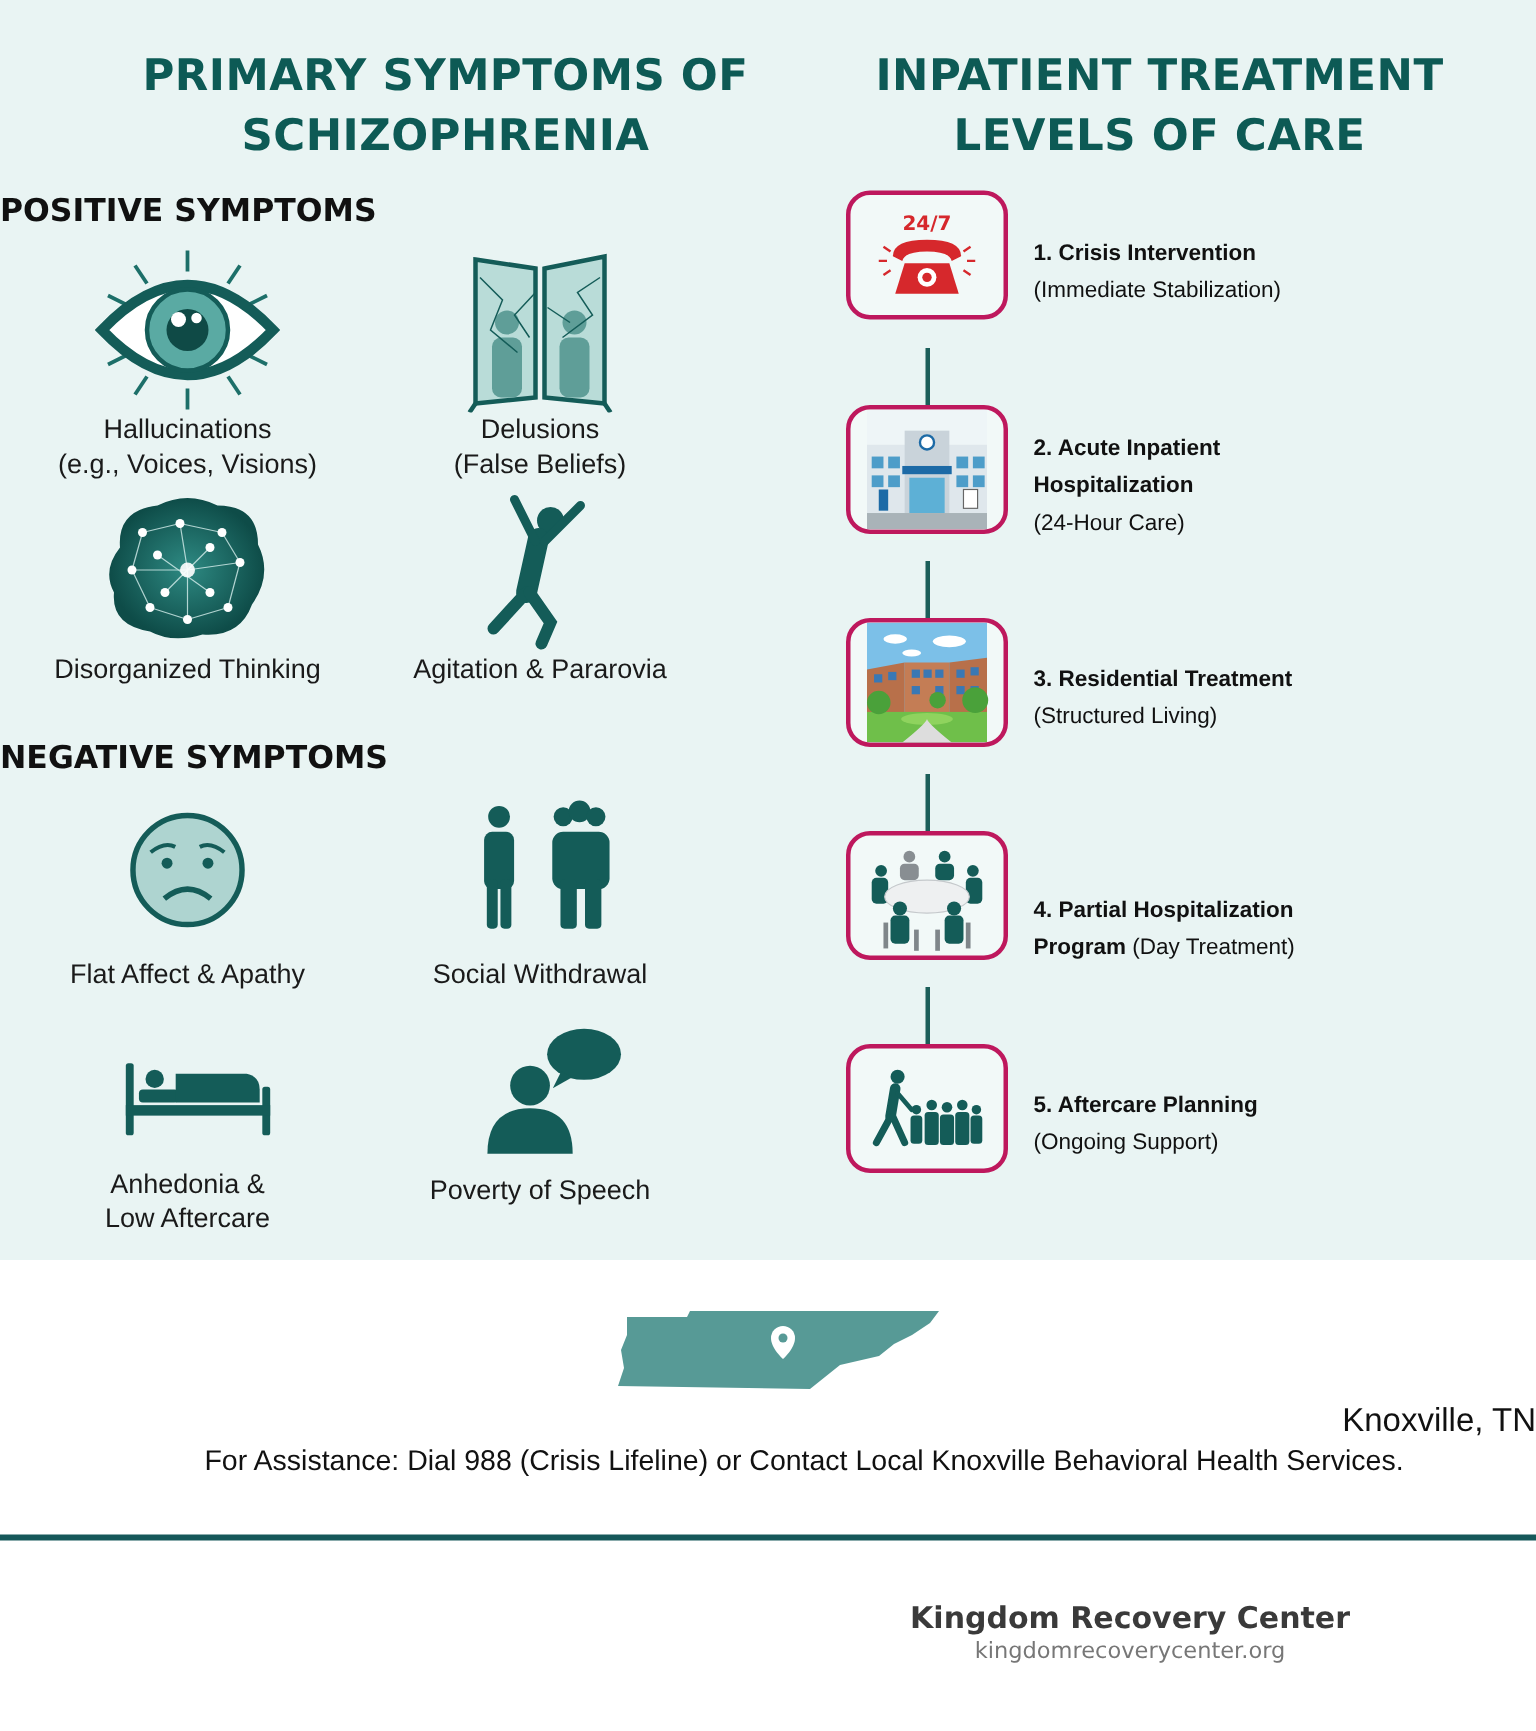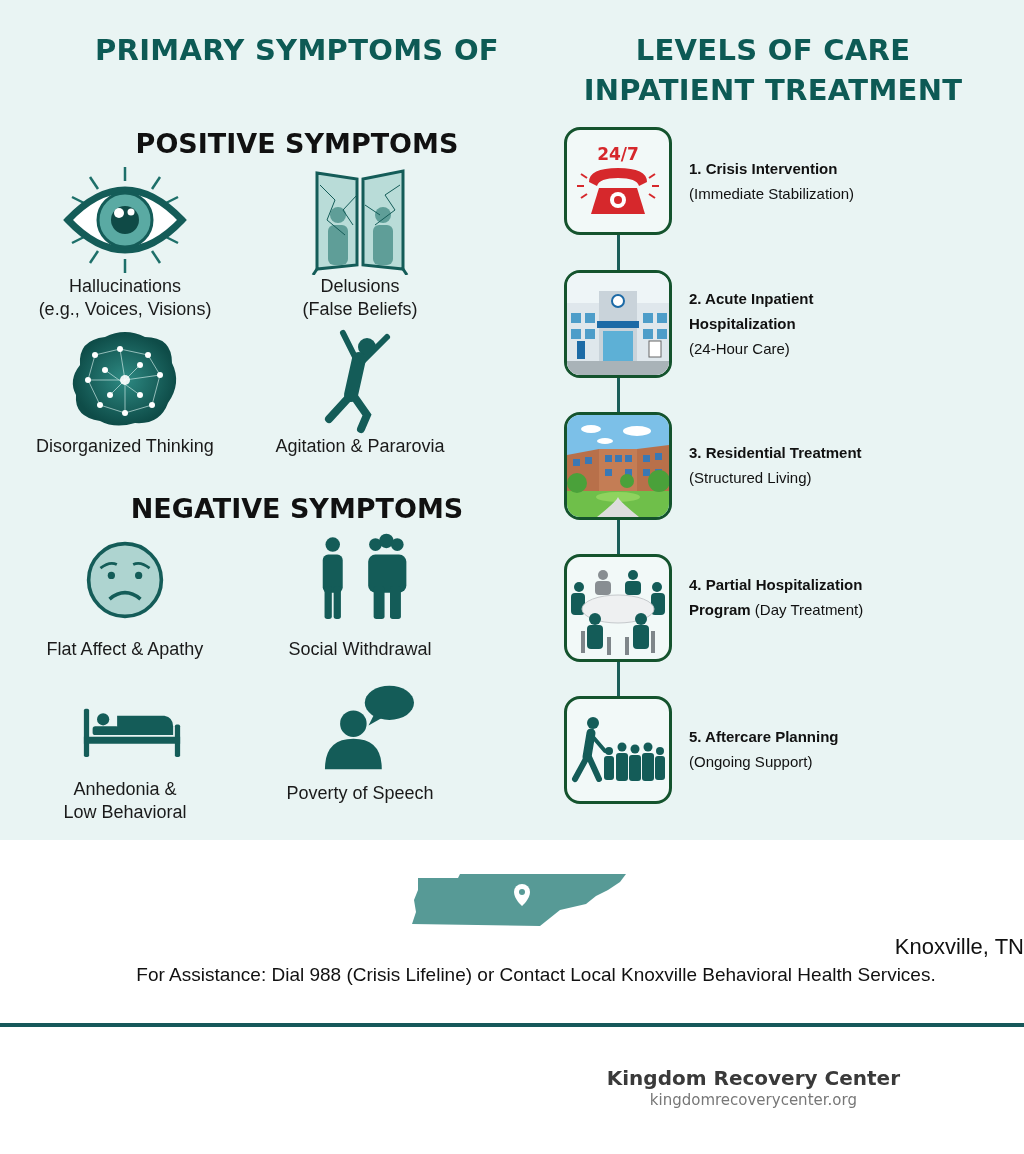--- a/index.html
+++ b/index.html
@@ -12,52 +12,53 @@
 
   .main-title {
     position: absolute; left: 0; right: 0; text-align: center;
     font-family: "DejaVu Sans", sans-serif; font-weight: bold;
     color: #0d5a55; font-size: 29px; line-height: 40px; letter-spacing: 0.3px;
   }
   .left .main-title { top: 30px; }
   .right .main-title { top: 30px; }
 
   .section-title {
-    position: absolute; left: 0; right: 0; text-align: center;
+    position: absolute; left: 0; right: 0; text-align: left;
     font-family: "DejaVu Sans", sans-serif; font-weight: bold;
-    font-size: 27px; color: #111;
+    font-size: 21px; color: #111;
   }
 
   .symptom { position: absolute; width: 230px; text-align: center; }
   .symptom .icon { width: 130px; height: 110px; margin: 0 auto; display: block; }
   .symptom .label { font-size: 18px; line-height: 23px; color: #1a1a1a; }
 
   .step-box {
-    position: absolute; left: 42px; width: 108px; height: 108px;
-    border: 3px solid #14532d; border-radius: 16px; background: #f2f9f8; overflow: hidden;
+    position: absolute; left: 42px; width: 108px; height: 86px;
+    border: 3px solid #be185d; border-radius: 16px; background: #f2f9f8; overflow: hidden;
   }
   .step-box svg { width: 100%; height: 100%; display: block; }
   .connector { position: absolute; left: 95px; width: 3px; background: #1b5e59; }
   .step-text { position: absolute; left: 167px; font-size: 15px; line-height: 25px; color: #111; }
   .step-text .bold { font-weight: bold; }
 
   .tn-map { position: absolute; left: 410px; top: 872px; width: 224px; height: 58px; }
   .city { position: absolute; left: 0; right: 0; top: 934px; text-align: right; font-size: 22px; color: #111; }
   .assist { position: absolute; left: 0; right: 0; top: 964px; text-align: center; font-size: 19px; color: #111; padding-left: 48px; }
   .divider { position: absolute; left: 0; right: 0; top: 1023px; height: 4px; background: #16585a; }
   .brand { position: absolute; right: 124px; top: 1066px; text-align: center; }
   .brand .name { font-family: "DejaVu Sans", sans-serif; font-weight: bold; font-size: 20px; color: #3a3a3a; }
   .brand .url { font-family: "DejaVu Sans", sans-serif; font-size: 15px; color: #777; margin-top: 1px; }
 </style>
 </head>
 <body>
 
 <div class="panel left">
   <div class="main-title">
     <div>PRIMARY SYMPTOMS OF</div>
+    <div>SCHIZOPHRENIA</div>
   </div>
 
   <div class="section-title" style="top:128px">POSITIVE SYMPTOMS</div>
 
   <div class="symptom" style="left:10px; top:165px">
     <svg class="icon" viewBox="0 0 130 110">
       <g stroke="#1d6f69" stroke-width="2.5">
         <line x1="65" y1="2" x2="65" y2="16"></line>
           <line x1="65" y1="94" x2="65" y2="108"></line>
         <line x1="30" y1="12" x2="38" y2="24"></line>
@@ -195,40 +196,40 @@
       <g fill="#145c58">
         <rect x="18" y="10" width="6" height="55" rx="2"></rect>
         <rect x="122" y="28" width="6" height="37" rx="2"></rect>
         <rect x="18" y="42" width="110" height="8"></rect>
         <circle cx="40" cy="22" r="7"></circle>
         <rect x="28" y="30" width="30" height="10" rx="3"></rect>
         <path d="M56 18 L110 18 Q120 20 120 30 L120 40 L56 40 Z"></path>
       </g>
     </svg>
     <div class="label" style="margin-top:8px">Anhedonia &amp;</div>
-    <div class="label">Low Behavioral</div>
+    <div class="label">Low Aftercare</div>
   </div>
 
   <div class="symptom" style="left:245px; top:682px">
     <svg class="icon" viewBox="0 0 130 95" style="height:90px">
       <g fill="#145c58">
         <ellipse cx="96" cy="22" rx="26" ry="18"></ellipse>
         <polygon points="80,34 74,46 88,38"></polygon>
         <circle cx="58" cy="44" r="14"></circle>
         <path d="M28 92 Q28 60 58 60 Q88 60 88 92 Z"></path>
       </g>
     </svg>
     <div class="label" style="margin-top:10px">Poverty of Speech</div>
   </div>
 </div>
 
 <div class="panel right">
   <div class="main-title">
+    <div>INPATIENT TREATMENT</div>
     <div>LEVELS OF CARE</div>
-    <div>INPATIENT TREATMENT</div>
   </div>
 
   <div class="connector" style="top:232px; height:40px"></div>
   <div class="connector" style="top:374px; height:40px"></div>
   <div class="connector" style="top:516px; height:40px"></div>
   <div class="connector" style="top:658px; height:40px"></div>
 
   <div class="step-box" style="top:127px">
     <svg viewBox="0 0 102 102">
       <text x="51" y="30" text-anchor="middle" font-family="DejaVu Sans, sans-serif" font-weight="bold" font-size="17" fill="#d6282c">24/7</text>
@@ -337,21 +338,21 @@
           <rect x="66" y="68" width="16" height="24" rx="4"></rect>
       </g>
       <g fill="#7f868a">
           <rect x="14" y="74" width="4" height="22"></rect>
           <rect x="84" y="74" width="4" height="22"></rect>
           <rect x="40" y="80" width="4" height="18"></rect>
           <rect x="58" y="80" width="4" height="18"></rect>
         </g>
     </svg>
   </div>
-  <div class="step-text" style="top:572px">
+  <div class="step-text" style="top:594px">
     <div class="bold">4. Partial Hospitalization</div>
     <div><span class="bold">Program</span> <span>(Day Treatment)</span></div>
   </div>
 
   <div class="step-box" style="top:696px">
     <svg viewBox="0 0 102 102">
       <g fill="#145c58" stroke="#145c58" stroke-linecap="round">
         <circle cx="26" cy="24" r="6" stroke="none"></circle>
         <path d="M24 34 L20 58" stroke-width="9"></path>
         <path d="M20 58 L8 80" stroke-width="6"></path>

